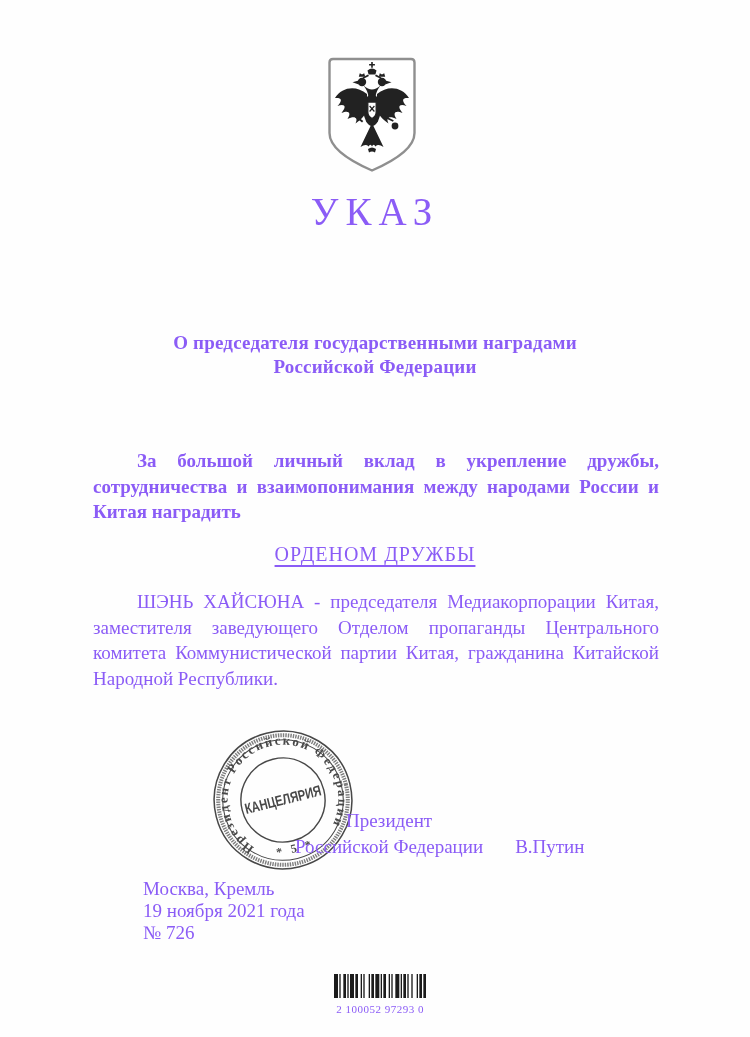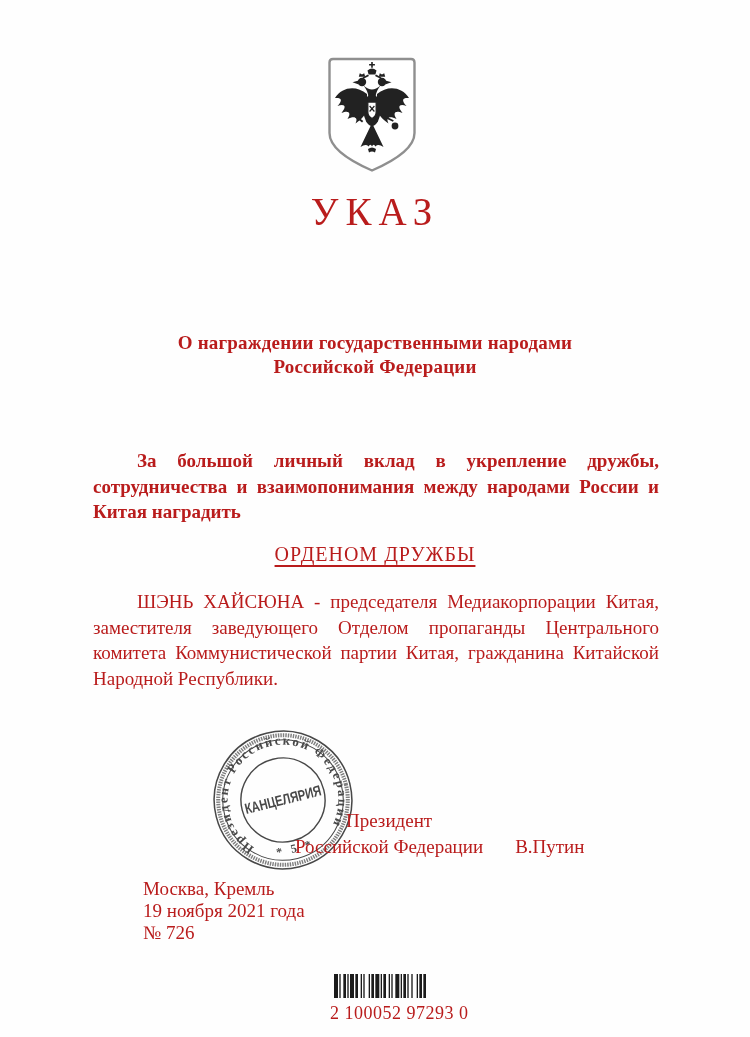--- a/index.html
+++ b/index.html
@@ -2,21 +2,21 @@
 <html><head>
 <meta charset="utf-8">
 <style>
   html,body{margin:0;padding:0;background:#e8e8e8;}
   .page{
     position:relative;
     width:750px;height:1037px;
     margin:0 auto;
     background:#fefefe;
     font-family:"Liberation Serif","DejaVu Serif",serif;
-    color:#b91c1c;
+    color:#8b5cf6;
     overflow:hidden;
   }
   .abs{position:absolute;}
   .centered{left:0;width:750px;text-align:center;}
 
   .doc-title{
     top:189px;font-size:39px;letter-spacing:7px;font-weight:400;
   }
   .doc-subtitle{
     top:239px;font-size:21px;letter-spacing:1px;word-spacing:7px;font-weight:400;
@@ -44,21 +44,21 @@
   .sig-title{text-align:center;min-width:186px;}
   .sig-name{white-space:nowrap;}
   .place-date{
     left:110px;top:878px;
     font-size:19px;line-height:22px;margin-left:33px;
   }
   .barcode-wrap{
     left:330px;top:974px;width:100px;text-align:center;
   }
   .barcode-number{
-    font-size:18px;letter-spacing:.5px;margin-top:1px;white-space:nowrap;
+    font-size:11px;letter-spacing:.5px;margin-top:1px;white-space:nowrap;
   }
   .stamp{
     left:197px;top:714px;width:172px;height:172px;
     opacity:.88;
   }
 </style>
 </head>
 <body>
 
 <div class="page">
@@ -95,21 +95,21 @@
 
       <path d="M45.8 45 H54.2 V55 Q54.2 59.5 50 61.5 Q45.8 59.5 45.8 55 Z" fill="#ffffff" stroke="#222222" stroke-width="1.3"></path>
       <path d="M47.6 49 L52.4 54.5 M52.4 49 L47.6 54.5" stroke="#222222" stroke-width="1.2" fill="none"></path>
     </g>
   </svg>
 
   <div class="abs centered doc-title">УКАЗ</div>
 
 
   <div class="abs centered subject">
-    <div>О награждении государственными народами</div>
+    <div>О председателя государственными наградами</div>
     <div>Российской Федерации</div>
   </div>
 
   <div class="abs centered award">ОРДЕНОМ ДРУЖБЫ</div>
 
   <div class="abs para preamble">За большой личный вклад в укрепление дружбы, сотрудничества и взаимопонимания между народами России и Китая наградить</div>
 
   <div class="abs para recipient">ШЭНЬ ХАЙСЮНА - председателя Медиакорпорации Китая, заместителя заведующего Отделом пропаганды Центрального комитета Коммунистической партии Китая, гражданина Китайской Народной Республики.</div>
 
   <svg class="abs stamp" viewBox="-90 -90 180 180">

